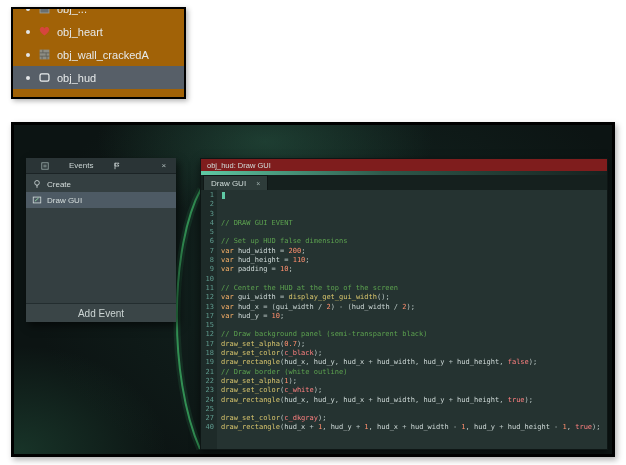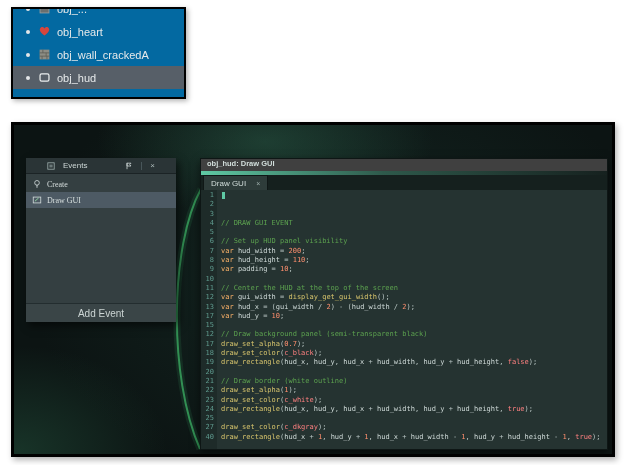--- a/index.html
+++ b/index.html
@@ -1,21 +1,21 @@
 <!DOCTYPE html>
 <html style="--comment: #5ca24f; --keyword: #ffb46a; --number: #ff8f6e; --constant: #ff8080; --function: #d8c56d; --identifier: #cfdad8; --punct: #b9c6c4; --line_number: #5f9a8e; --accent_teal: #5fc9a4;"><head>
 <meta charset="utf-8">
 <style>
   html,body{margin:0;padding:0;background:#ffffff;}
   .stage{position:relative;width:626px;height:465px;background:#ffffff;overflow:hidden;
          font-family:"Liberation Sans",sans-serif;}
 
   
   .asset-panel{position:absolute;left:11px;top:7px;width:175px;height:92px;
-    background:#0369a1;border:2px solid #000;box-sizing:border-box;overflow:hidden;
+    background:#a16207;border:2px solid #000;box-sizing:border-box;overflow:hidden;
     box-shadow:2px 2px 5px rgba(0,0,0,.3);}
   .asset-rows{margin-top:-12px;}
   .asset-row{height:23px;display:flex;align-items:center;padding-left:13px;
     color:#e6e9ea;font-size:11px;white-space:nowrap;}
   .asset-row.selected{background:#575f68;}
   .bullet{width:4px;height:4px;border-radius:50%;background:#e3e6e8;flex:none;margin-right:7px;}
   .icon{display:inline-flex;align-items:center;justify-content:center;flex:none;}
   .asset-icon{width:14px;height:14px;margin-right:6px;}
 
   
@@ -29,37 +29,37 @@
       #0c1413;}
   .cables{position:absolute;left:0;top:0;width:100%;height:100%;}
 
   
   .events-window{position:absolute;left:12px;top:33px;width:150px;height:164px;
     background:#343f41;border:1px solid #10171
 
 8;box-sizing:border-box;
     box-shadow:3px 4px 8px rgba(0,0,0,.55);display:flex;flex-direction:column;}
   .events-titlebar{height:15px;flex:none;background:#2a3436;border-bottom:1px solid #1b2325;
-    display:flex;align-items:center;gap:8px;padding:0 21px;font-size:8px;color:#ccd6d5;}
+    display:flex;align-items:center;gap:20px;padding:0 15px;font-size:8px;color:#ccd6d5;}
   .ev-title{flex:1;}
   .sep{width:1px;height:8px;background:#48565a;}
   .close-x{color:#aebbba;font-size:8px;line-height:8px;}
-  .events-list{flex:1;padding-top:2px;font-family:Liberation Serif, serif;}
+  .events-list{flex:1;padding-top:2px;}
   .event-item{height:16px;display:flex;align-items:center;gap:5px;padding:0 6px;
     font-size:8px;color:#d7dfde;}
   .event-item.selected{background:#4d5a64;}
   .add-event-btn{height:18px;flex:none;border-top:1px solid #232d2f;background:#3a4547;
     color:#ccd5d4;font-size:10px;display:flex;align-items:center;justify-content:center;}
 
   
   .code-window{position:absolute;left:186px;top:33px;right:4px;bottom:4px;
     background:#253331;border:1px solid #0e1615;box-sizing:border-box;
     box-shadow:0 3px 8px rgba(0,0,0,.55);display:flex;flex-direction:column;}
-  .code-caption{height:12px;flex:none;background:#404040;color:#d2dedb;font-size:7.5px;
-    display:flex;padding:0 6px;font-weight:bold;}
+  .code-caption{height:12px;flex:none;background:#7f1d1d;color:#d2dedb;font-size:7.5px;
+    display:flex;align-items:center;padding:0 6px;}
   .code-accent{height:4px;flex:none;
     background:linear-gradient(90deg,#5fc9a4 0%,#2e594b 45%,#16211f 100%);}
   .code-tabs{height:15px;flex:none;background:#15201e;display:flex;align-items:flex-end;padding-left:2px;}
   .code-tab{height:14px;background:#2e3c3a;border:1px solid #0f1716;border-bottom:none;
     color:#d2dedb;font-size:8px;display:flex;align-items:center;gap:10px;padding:0 7px;}
   .tab-x{color:#9fb0ad;font-size:7px;line-height:7px;}
   .editor{flex:1;position:relative;overflow:hidden;
     font-family:"DejaVu Sans Mono",monospace;font-size:7px;line-height:9.3px;
     background:linear-gradient(90deg,#1e2b29 0,#1e2b29 16px,#253331 16px);}
   .lines{position:relative;padding-top:1px;}
@@ -201,21 +201,21 @@
             <div class="code-line">
               <span class="ln">4</span>
               <span class="lc"><span class="tok-cm">// DRAW GUI EVENT</span></span>
             </div>
             <div class="code-line">
               <span class="ln">5</span>
               <span class="lc"></span>
             </div>
             <div class="code-line">
               <span class="ln">6</span>
-              <span class="lc"><span class="tok-cm">// Set up HUD panel visibility</span></span>
+              <span class="lc"><span class="tok-cm">// Set up HUD false dimensions</span></span>
             </div>
             <div class="code-line">
               <span class="ln">7</span>
               <span class="lc"><span class="tok-kw">var</span><span class="tok-pu"> </span><span class="tok-id">hud_width</span><span class="tok-pu"> = </span><span class="tok-nu">200</span><span class="tok-pu">;</span></span>
             </div>
             <div class="code-line">
               <span class="ln">8</span>
               <span class="lc"><span class="tok-kw">var</span><span class="tok-pu"> </span><span class="tok-id">hud_height</span><span class="tok-pu"> = </span><span class="tok-nu">110</span><span class="tok-pu">;</span></span>
             </div>
             <div class="code-line">
@@ -256,24 +256,20 @@
             </div>
             <div class="code-line">
               <span class="ln">18</span>
               <span class="lc"><span class="tok-fn">draw_set_color</span><span class="tok-pu">(</span><span class="tok-cn">c_black</span><span class="tok-pu">);</span></span>
             </div>
             <div class="code-line">
               <span class="ln">19</span>
               <span class="lc"><span class="tok-fn">draw_rectangle</span><span class="tok-pu">(</span><span class="tok-id">hud_x</span><span class="tok-pu">, </span><span class="tok-id">hud_y</span><span class="tok-pu">, </span><span class="tok-id">hud_x</span><span class="tok-pu"> + </span><span class="tok-id">hud_width</span><span class="tok-pu">, </span><span class="tok-id">hud_y</span><span class="tok-pu"> + </span><span class="tok-id">hud_height</span><span class="tok-pu">, </span><span class="tok-cn">false</span><span class="tok-pu">);</span></span>
             </div>
             <div class="code-line">
-              <span class="ln">20</span>
-              <span class="lc"></span>
-            </div>
-            <div class="code-line">
               <span class="ln">21</span>
               <span class="lc"><span class="tok-cm">// Draw border (white outline)</span></span>
             </div>
             <div class="code-line">
               <span class="ln">22</span>
               <span class="lc"><span class="tok-fn">draw_set_alpha</span><span class="tok-pu">(</span><span class="tok-nu">1</span><span class="tok-pu">);</span></span>
             </div>
             <div class="code-line">
               <span class="ln">23</span>
               <span class="lc"><span class="tok-fn">draw_set_color</span><span class="tok-pu">(</span><span class="tok-cn">c_white</span><span class="tok-pu">);</span></span>

